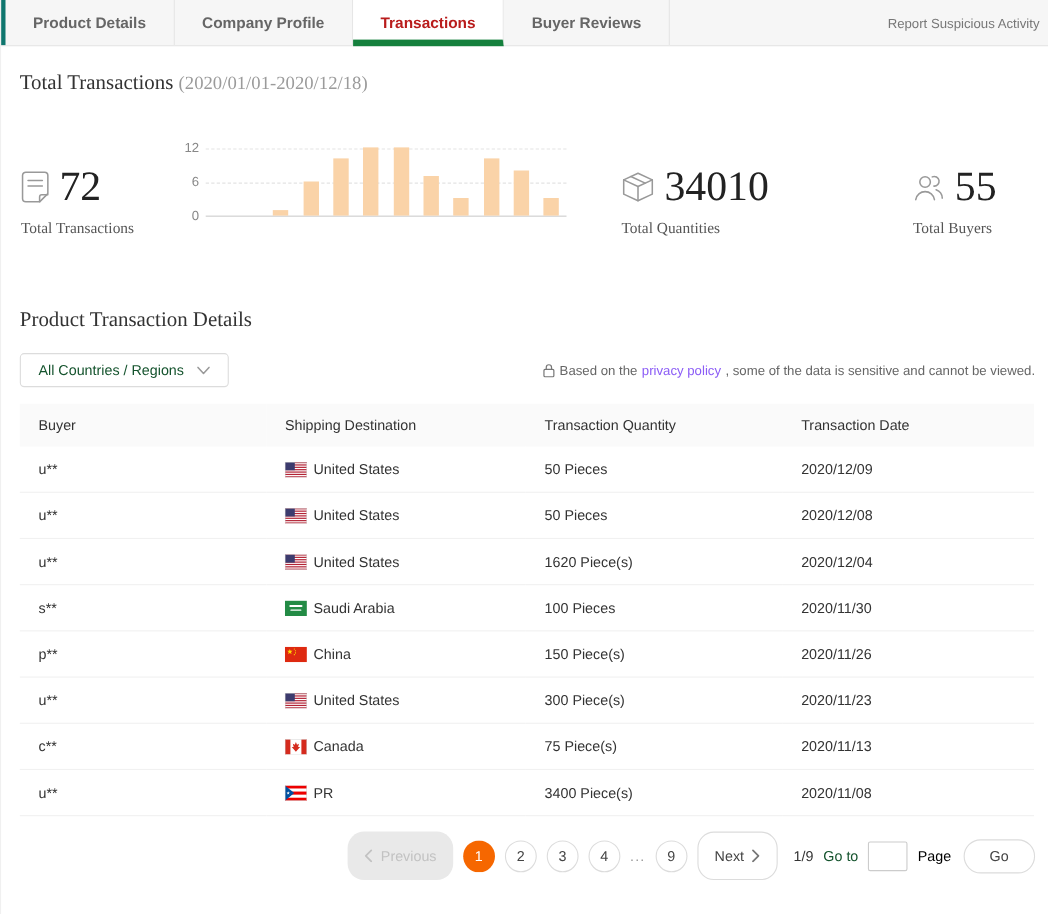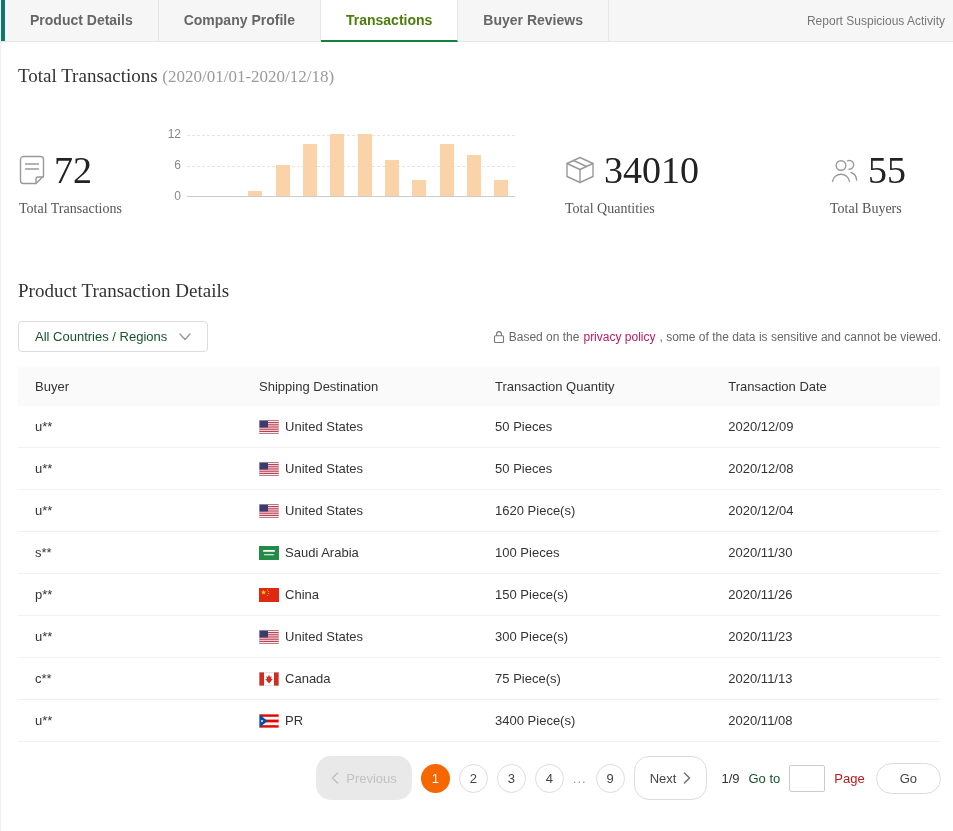--- a/index.html
+++ b/index.html
@@ -28,22 +28,22 @@
     font-weight: bold;
     color: #666;
     background: #f6f6f6;
     border-right: 1px solid #e6e6e6;
     cursor: pointer;
     white-space: nowrap;
   }
   .tab:first-child { border-left: 4px solid #0f766e; }
   .tab.active {
     background: #fff;
-    color: #4d7c0f;
-    border-bottom: 2px solid #15803d;
+    color: #b91c1c;
+    border-bottom: 6px solid #15803d;
     margin-bottom: -1px;
   }
   .report-link {
     margin-left: auto;
     align-self: center;
     font-size: 12px;
     color: #777;
     padding-right: 8px;
     cursor: pointer;
     white-space: nowrap;
@@ -85,21 +85,21 @@
   
   .details-title { margin-top: 63px; }
   .controls { display: flex; align-items: center; margin: 19px 12px 0 17px; }
   .dropdown {
     display: flex; align-items: center; gap: 12px;
     border: 1px solid #dcdcdc; border-radius: 4px;
     padding: 7px 16px; font-size: 13px; color: #14532d;
     background: #fff; cursor: pointer;
   }
   .privacy { margin-left: auto; font-size: 12px; color: #666; display: flex; align-items: center; gap: 4px; }
-  .privacy .link { color: #be185d; cursor: pointer; }
+  .privacy .link { color: #8b5cf6; cursor: pointer; }
   
   table.tx-table { margin: 15px 16px 0 17px; width: 922px; border-collapse: collapse; table-layout: fixed; }
   .tx-table th {
     background: #fafafa; text-align: left; font-weight: normal;
     color: #333; font-size: 13px; padding: 12px 0 12px 17px;
   }
   .tx-table td {
     border-bottom: 1px solid #f1f1f1; font-size: 13px; color: #333;
     padding: 13px 0 13px 17px;
   }
@@ -115,21 +115,21 @@
   .pill.next { background: #fff; border: 1px solid #dcdcdc; color: #444; cursor: pointer; }
   .page-num {
     width: 29px; height: 29px; border-radius: 50%; border: 1px solid #dcdcdc;
     display: flex; align-items: center; justify-content: center;
     color: #444; background: #fff; cursor: pointer; font-size: 13px;
   }
   .page-num.active { border-color: transparent; color: #fff; }
   .dots { color: #999; letter-spacing: 1px; }
   .indicator { margin-left: 5px; color: #333; }
   .goto-label { color: #14532d; }
-  .page-label { color: #b91c1c; text-align: right; }
+  .page-label { color: #000000; text-align: right; }
   .goto-input { width: 36px; height: 27px; border: 1px solid #ccc; border-radius: 2px; outline: none; padding: 0 4px; font-size: 13px; }
   .go-btn {
     height: 31px; border-radius: 16px; border: 1px solid #dcdcdc; background: #fff;
     padding: 0 23px; font-size: 13px; color: #444; cursor: pointer; margin-left: 2px;
     font-family: "Liberation Sans", sans-serif;
   }
 </style>
 </head>
 <body>
 

